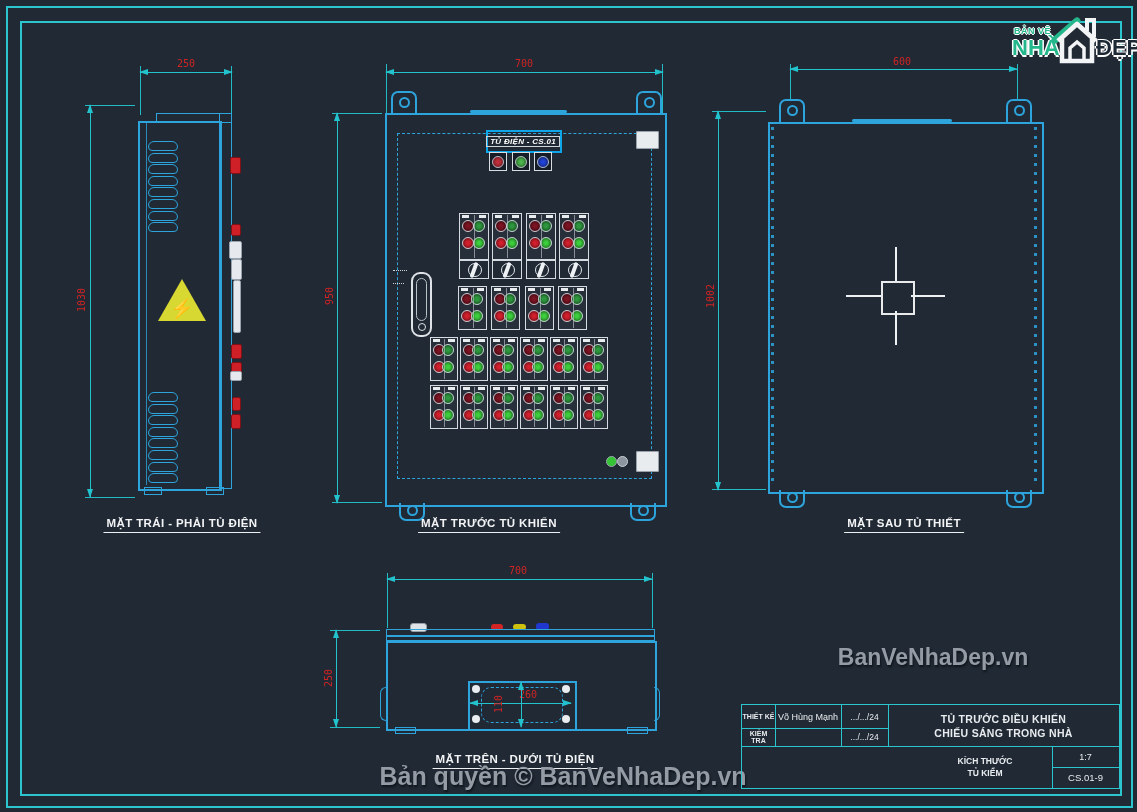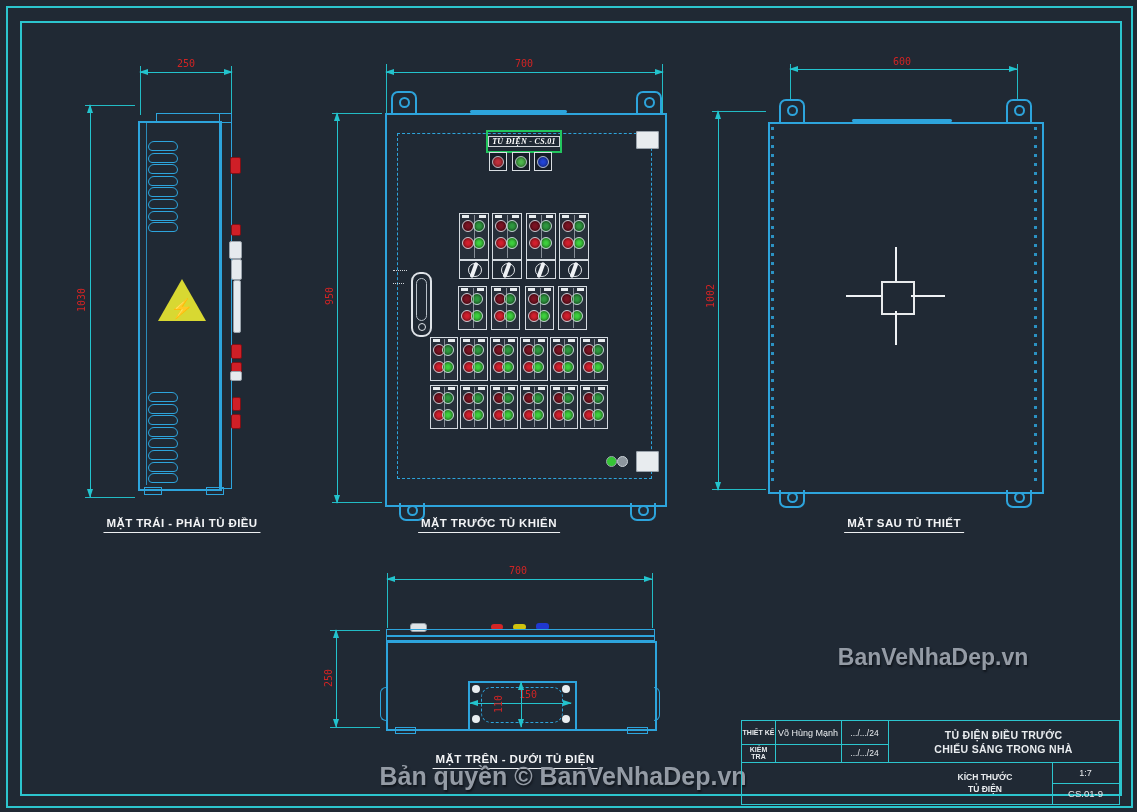--- a/index.html
+++ b/index.html
@@ -39,22 +39,22 @@
   .tab.down{border-radius:0 0 7px 7px;border-top:none;}
   .tab.down::after{content:"";position:absolute;left:50%;bottom:3px;width:7px;height:7px;margin-left:-5.5px;
     border:2px solid var(--obj);border-radius:50%;}
   .hw{position:absolute;border-radius:2px;}
   .hw.red{background:#cf1f27;border:1px solid #7e1016;}
   .hw.white{background:#e6eaee;border:1px solid #9aa3ac;}
   .warn{position:absolute;left:158px;top:279px;width:48px;height:42px;
     background:#d8d832;clip-path:polygon(50% 0,100% 100%,0 100%);
     display:flex;align-items:flex-end;justify-content:center;}
   .warn span{font-size:19px;line-height:1;color:#15181d;transform:translateY(-3px);}
-  .plate{position:absolute;left:486px;top:130px;width:72px;height:19px;border:2px solid #22c55e;
-    box-shadow:inset 0 0 0 2px #20293 4;display:flex;align-items:center;justify-content:center;font-family:Liberation Serif, serif;}
+  .plate{position:absolute;left:486px;top:130px;width:72px;height:19px;border:2px solid #0ea5e9;
+    box-shadow:inset 0 0 0 2px #20293 4;display:flex;align-items:center;justify-content:flex-end;}
   .plate .inner{border:1px solid #cfd4d9;padding:0 3px;color:#fff;font-weight:bold;font-style:italic;
     font-size:8px;white-space:nowrap;letter-spacing:.3px;}
   .ind{position:absolute;width:16px;height:17px;border:1px solid #d8dde2;background:#161d27;}
   .ind-c{position:absolute;left:2px;top:2.5px;width:10px;height:10px;border-radius:50%;
     border:1.5px solid #aeb6bf;box-shadow:inset 0 0 3px 1px rgba(0,0,0,.5);}
   .pbu{position:absolute;border:1px solid #d5dbe1;background:rgba(255,255,255,0.03);}
   .pbu::after{content:"";position:absolute;left:50%;top:1px;bottom:1px;width:1px;background:#c8cfd6;opacity:.6;}
   .tabb{position:absolute;top:1px;width:7px;height:3px;background:#e8ecef;}
   .btn{position:absolute;width:10px;height:10px;border-radius:50%;border:1.5px solid #c4ccd4;
     box-shadow:inset 0 0 3px 1px rgba(0,0,0,.55);}
@@ -66,21 +66,21 @@
   .handle{position:absolute;left:411px;top:272px;width:17px;height:61px;border:2px solid #dfe3e8;border-radius:9px;}
   .handle::before{content:"";position:absolute;left:3px;top:4px;right:3px;bottom:14px;border:1px solid #b9c1c9;border-radius:6px;}
   .handle::after{content:"";position:absolute;left:50%;bottom:4px;width:6px;height:6px;margin-left:-4px;
     border:1.5px solid #dfe3e8;border-radius:50%;}
   .hinge{position:absolute;width:23px;background:#e8ecef;border-radius:2px;box-shadow:inset 0 0 0 1px #99a2ab;}
   .ticks{position:absolute;width:3px;background:repeating-linear-gradient(180deg,var(--obj) 0 3px,transparent 3px 9px);opacity:.85;}
   .pill{position:absolute;border-radius:3px;}
   .boltc{position:absolute;width:8px;height:8px;border-radius:50%;background:#e9edf0;}
   .wm{position:absolute;font-weight:bold;color:#949ba5;text-shadow:1px 2px 2px #10151c;transform:translateX(-50%);white-space:nowrap;}
   
-  .tb{position:absolute;left:741px;top:720px;width:377px;height:83px;border:1.6px solid var(--frame);color:var(--txt);}
+  .tb{position:absolute;left:741px;top:704px;width:377px;height:83px;border:1.6px solid var(--frame);color:var(--txt);}
   .tbc{position:absolute;border-right:1.4px solid var(--frame);border-bottom:1.4px solid var(--frame);
     display:flex;align-items:center;justify-content:center;text-align:center;overflow:hidden;}
   .dcn{font-family:"DejaVu Sans",sans-serif;font-weight:900;font-size:31px;color:#e31a22;
     letter-spacing:1px;transform:scaleY(1.08);}
   
   .logo{position:absolute;left:1004px;top:8px;width:130px;height:62px;}
   .logo .bv{position:absolute;left:10px;top:18px;font-size:9px;font-weight:900;color:#25b78c;
     text-shadow:-1px 0 #fff,1px 0 #fff,0 -1px #fff,0 1px #fff;letter-spacing:.5px;}
   .logo .nha{position:absolute;left:8px;top:27px;font-size:22px;font-weight:900;color:#25b78c;
     text-shadow:-1.5px 0 #fff,1.5px 0 #fff,0 -1.5px #fff,0 1.5px #fff;}
@@ -121,21 +121,21 @@
   <div class="hw red" style="left:231px;top:224px;width:8px;height:10px;"></div>
   <div class="hw white" style="left:229px;top:241px;width:11px;height:16px;"></div>
   <div class="hw white" style="left:231px;top:259px;width:9px;height:19px;"></div>
   <div class="hw white" style="left:233px;top:280px;width:6px;height:51px;"></div>
   <div class="hw red" style="left:231px;top:344px;width:9px;height:13px;"></div>
   <div class="hw red" style="left:231px;top:362px;width:9px;height:9px;"></div>
   <div class="hw white" style="left:230px;top:371px;width:10px;height:8px;"></div>
   <div class="hw red" style="left:232px;top:397px;width:7px;height:12px;"></div>
   <div class="hw red" style="left:231px;top:414px;width:8px;height:13px;"></div>
 
-  <div class="view-label" style="left:182px;top:517px;">MẶT TRÁI - PHẢI TỦ ĐIỀU</div>
+  <div class="view-label" style="left:182px;top:517px;">MẶT TRÁI - PHẢI TỦ ĐIỆN</div>
 
   <div class="xln" style="left:386px;top:64px;width:1px;height:49px;"></div>
   <div class="xln" style="left:662px;top:64px;width:1px;height:49px;"></div>
   <div class="dim-h" style="left:386px;top:72px;width:277px;"></div>
   <div class="dimtext" style="left:524px;top:58px;">700</div>
 
   <div class="xln" style="left:332px;top:113px;width:50px;height:1px;"></div>
   <div class="xln" style="left:332px;top:502px;width:50px;height:1px;"></div>
   <div class="dim-v" style="left:337px;top:113px;height:390px;"></div>
   <div class="dimtext vert" style="left:329px;top:296px;">950</div>
@@ -216,47 +216,59 @@
   <div class="orect1" style="left:380px;top:687px;width:5px;height:32px;border-radius:6px 0 0 6px;border-right:none;"></div>
   <div class="orect1" style="left:654px;top:687px;width:5px;height:32px;border-radius:0 6px 6px 0;border-left:none;"></div>
 
   <div class="orect" style="left:468px;top:681px;width:105px;height:46px;"></div>
   <div class="drect" style="left:481px;top:687px;width:80px;height:34px;border-radius:10px;"></div>
   <div class="boltc" style="left:472px;top:685px;"></div>
   <div class="boltc" style="left:562px;top:685px;"></div>
   <div class="boltc" style="left:472px;top:715px;"></div>
   <div class="boltc" style="left:562px;top:715px;"></div>
   <div class="dim-h" style="left:470px;top:703px;width:101px;"></div>
-  <div class="dimtext" style="left:528px;top:689px;">150</div>
+  <div class="dimtext" style="left:528px;top:689px;">260</div>
   <div class="dim-v" style="left:521px;top:682px;height:45px;"></div>
   <div class="dimtext vert" style="left:498px;top:704px;">110</div>
 
   <div class="orect1" style="left:395px;top:727px;width:19px;height:5px;"></div>
   <div class="orect1" style="left:627px;top:727px;width:19px;height:5px;"></div>
 
   <div class="view-label" style="left:515px;top:753px;">MẶT TRÊN - DƯỚI TỦ ĐIỆN</div>
 
   <div class="wm" style="left:563px;top:762px;font-size:25px;">Bản quyền © BanVeNhaDep.vn</div>
   <div class="wm" style="left:933px;top:644px;font-size:23px;">BanVeNhaDep.vn</div>
 
+  <div class="logo">
+    <span class="bv">BẢN VẼ</span>
+    <span class="nha">NHÀ</span>
+    <svg style="position:absolute;left:46px;top:4px;" width="54" height="56" viewBox="0 0 54 56">
+      <path d="M5 28 L27 9" stroke="#25b78c" stroke-width="7" fill="none" stroke-linecap="round"></path>
+      <path d="M37 19 V8 H44 V25" stroke="#f2f4f6" stroke-width="4" fill="none"></path>
+      <path d="M8 29 L27 12 L46 29" stroke="#f2f4f6" stroke-width="5" fill="none" stroke-linejoin="round"></path>
+      <path d="M12 27 V49 H42 V27" stroke="#f2f4f6" stroke-width="4.5" fill="none"></path>
+      <path d="M20 49 V36 L27 30 L34 36 V49" stroke="#f2f4f6" stroke-width="3.5" fill="none"></path>
+    </svg>
+    <span class="dep">ĐẸP</span>
+  </div>
 
   <div class="tb">
     <div class="tbc" style="left:0;top:0;width:33px;height:23px;font-size:7px;font-weight:bold;">THIẾT KẾ</div>
     <div class="tbc" style="left:33px;top:0;width:66px;height:23px;font-size:9px;">Võ Hùng Mạnh</div>
     <div class="tbc" style="left:99px;top:0;width:47px;height:23px;font-size:8.5px;">.../.../24</div>
     <div class="tbc" style="left:146px;top:0;width:231px;height:41px;flex-direction:column;font-weight:bold;font-size:10.5px;letter-spacing:.3px;border-right:none;">
-      <div>TỦ ĐIỆN ĐIỀU TRƯỚC</div>
+      <div>TỦ TRƯỚC ĐIỀU KHIỂN</div>
       <div style="margin-top:2px;">CHIẾU SÁNG TRONG NHÀ</div>
     </div>
     <div class="tbc" style="left:0;top:23px;width:33px;height:18px;font-size:7px;font-weight:bold;">KIỂM TRA</div>
     <div class="tbc" style="left:33px;top:23px;width:66px;height:18px;font-size:9px;"></div>
     <div class="tbc" style="left:99px;top:23px;width:47px;height:18px;font-size:8.5px;">.../.../24</div>
     <div class="tbc" style="left:176px;top:41px;width:134px;height:42px;flex-direction:column;font-weight:bold;font-size:8.5px;border-bottom:none;">
       <div>KÍCH THƯỚC</div>
-      <div style="margin-top:2px;">TỦ ĐIỆN</div>
+      <div style="margin-top:2px;">TỦ KIỂM</div>
     </div>
     <div class="tbc" style="left:310px;top:41px;width:67px;height:21px;font-size:9px;border-right:none;">1:7</div>
     <div class="tbc" style="left:310px;top:62px;width:67px;height:21px;font-size:9.5px;border-right:none;border-bottom:none;">CS.01-9</div>
   </div>
 
 <div class="slat" style="left: 148px; top: 141px;"></div>
     <div class="slat" style="left: 148px; top: 152.6px;"></div>
     <div class="slat" style="left: 148px; top: 164.2px;"></div>
     <div class="slat" style="left: 148px; top: 175.8px;"></div>
     <div class="slat" style="left: 148px; top: 187.4px;"></div>

